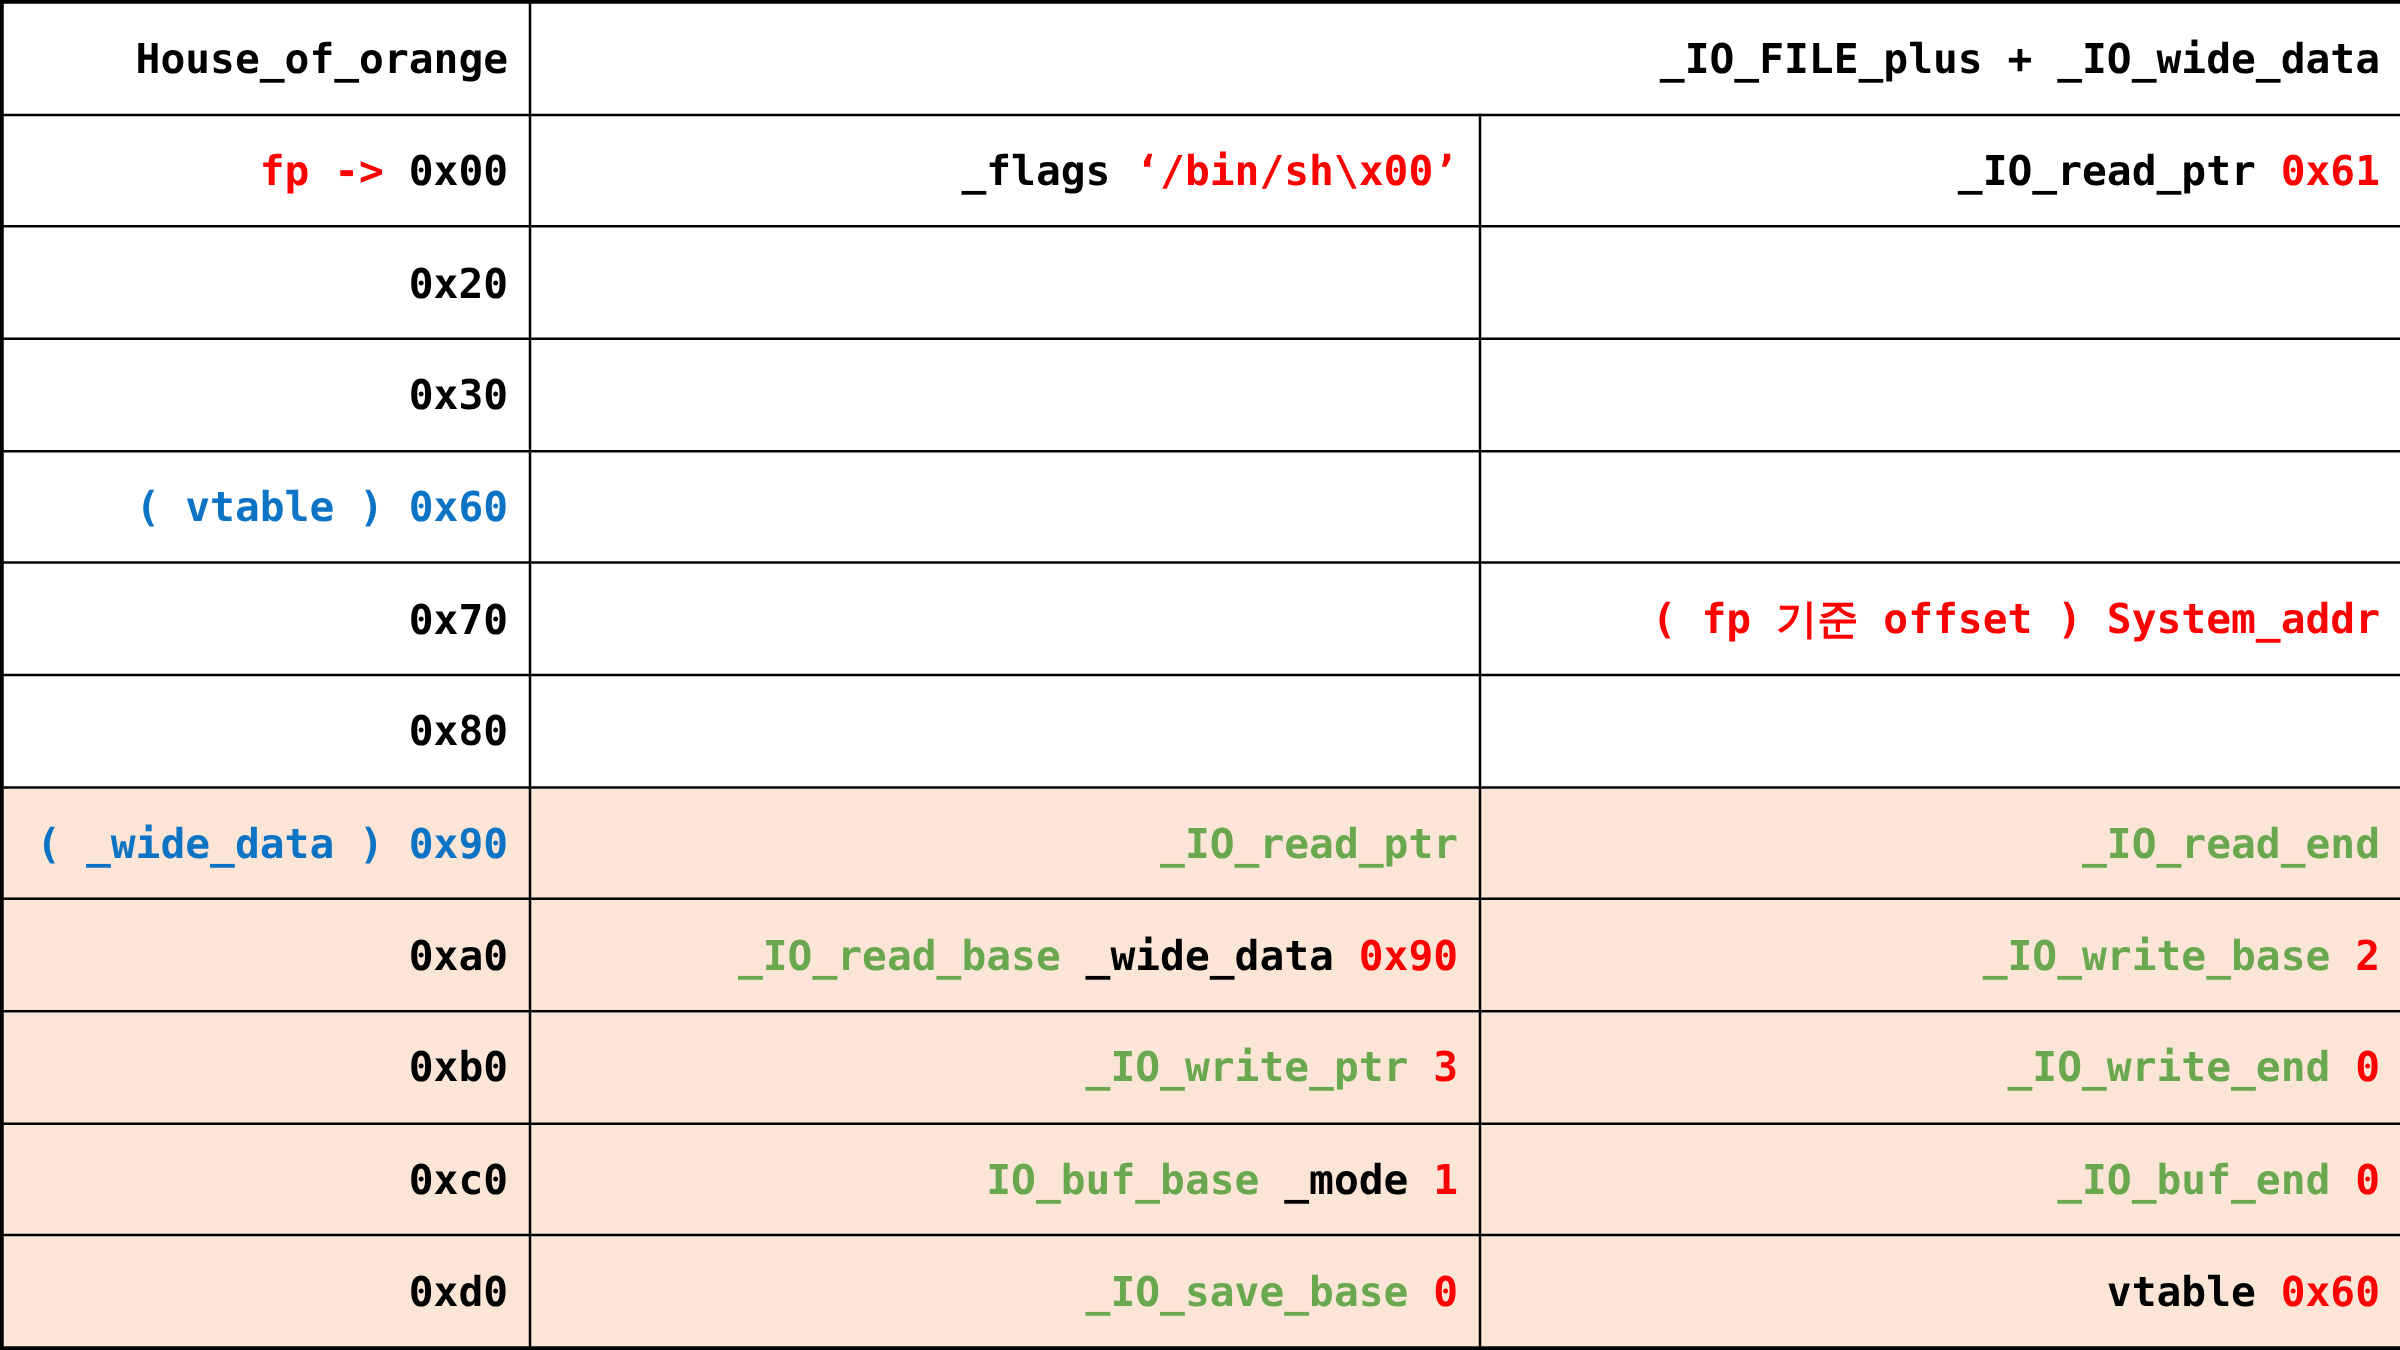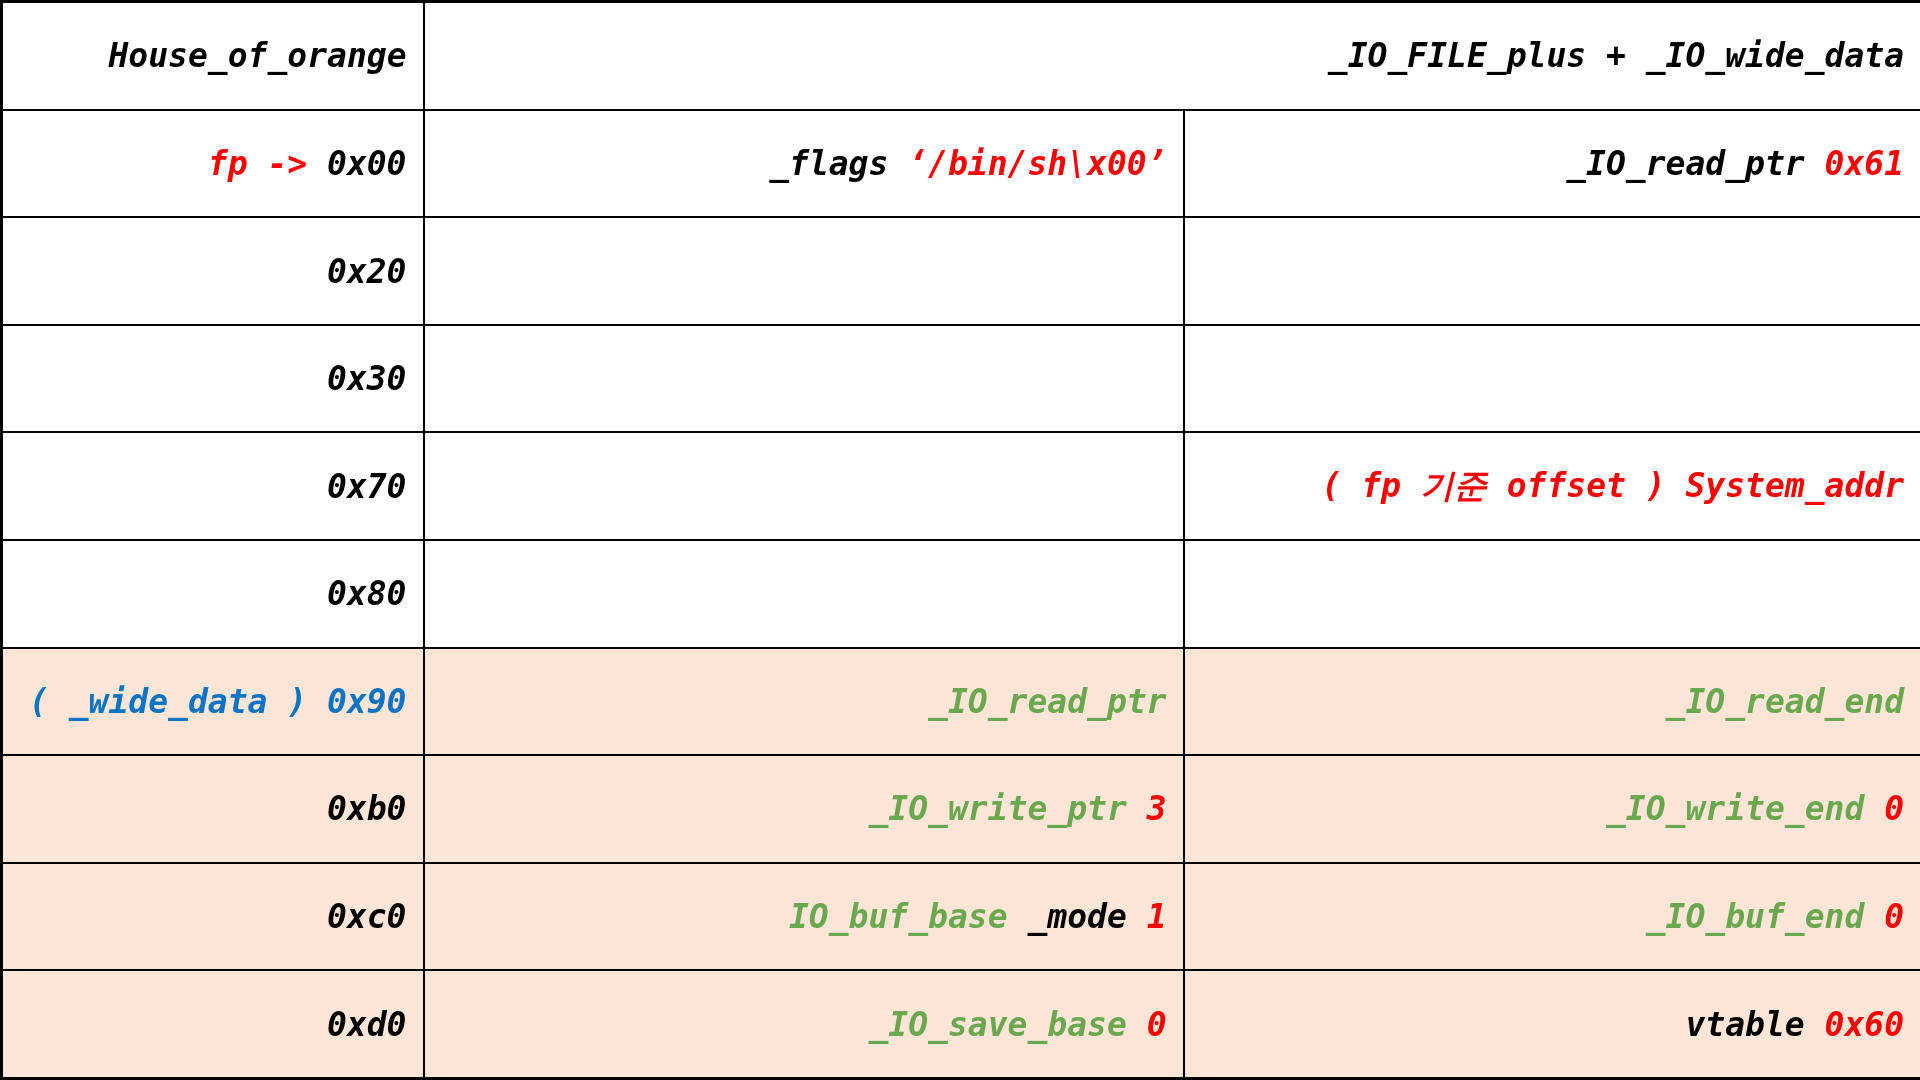--- a/index.html
+++ b/index.html
@@ -25,21 +25,20 @@
     color: #000000;
   }
   table.mem-table td {
     border: 2px solid #000000;
     text-align: right;
     vertical-align: middle;
     padding: 0 16px 0 0;
     white-space: pre;
     overflow: hidden;
     height: 70px;
-    font-style: italic;
   }
   td.header-title {
     text-align: center;
     padding: 0;
   }
   tr.hl td {
     background: #fbe5d6;
   }
   .seg { display: inline; margin-top: 36px; }
   .seg.black { color: #000000; }
@@ -71,33 +70,43 @@
           <td><span class="seg black">0x20</span></td>
           <td></td>
           <td></td>
         </tr>
         <tr>
           <td><span class="seg black">0x30</span></td>
           <td></td>
           <td></td>
         </tr>
         <tr>
+          <td><span class="seg blue">( vtable ) 0x60</span></td>
+          <td></td>
+          <td></td>
+        </tr>
+        <tr>
           <td><span class="seg black">0x70</span></td>
           <td></td>
           <td><span class="seg red">( fp 기준 offset ) System_addr</span></td>
         </tr>
         <tr>
           <td><span class="seg black">0x80</span></td>
           <td></td>
           <td></td>
         </tr>
         <tr class="hl">
           <td><span class="seg blue">( _wide_data ) 0x90</span></td>
           <td><span class="seg green">_IO_read_ptr</span></td>
           <td><span class="seg green">_IO_read_end</span></td>
+        </tr>
+        <tr class="hl">
+          <td><span class="seg black">0xa0</span></td>
+          <td><span class="seg green">_IO_read_base </span><span class="seg black">_wide_data </span><span class="seg red">0x90</span></td>
+          <td><span class="seg green">_IO_write_base </span><span class="seg red">2</span></td>
         </tr>
         <tr class="hl">
           <td><span class="seg black">0xb0</span></td>
           <td><span class="seg green">_IO_write_ptr </span><span class="seg red">3</span></td>
           <td><span class="seg green">_IO_write_end </span><span class="seg red">0</span></td>
         </tr>
         <tr class="hl">
           <td><span class="seg black">0xc0</span></td>
           <td><span class="seg green">IO_buf_base </span><span class="seg black">_mode </span><span class="seg red">1</span></td>
           <td><span class="seg green">_IO_buf_end </span><span class="seg red">0</span></td>

